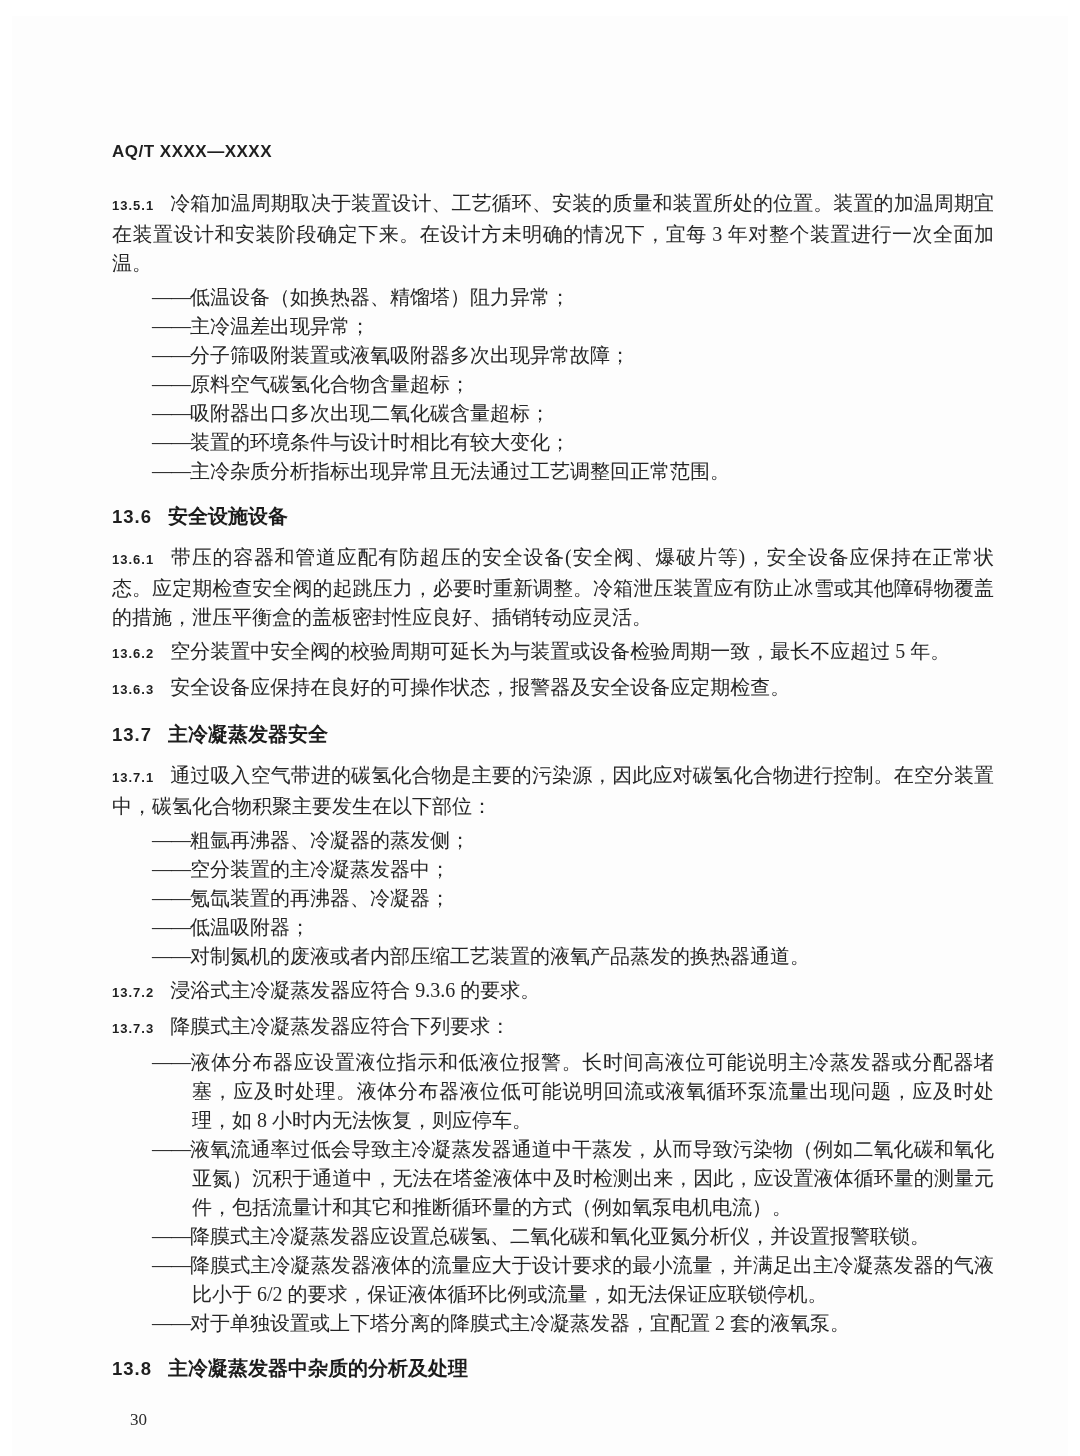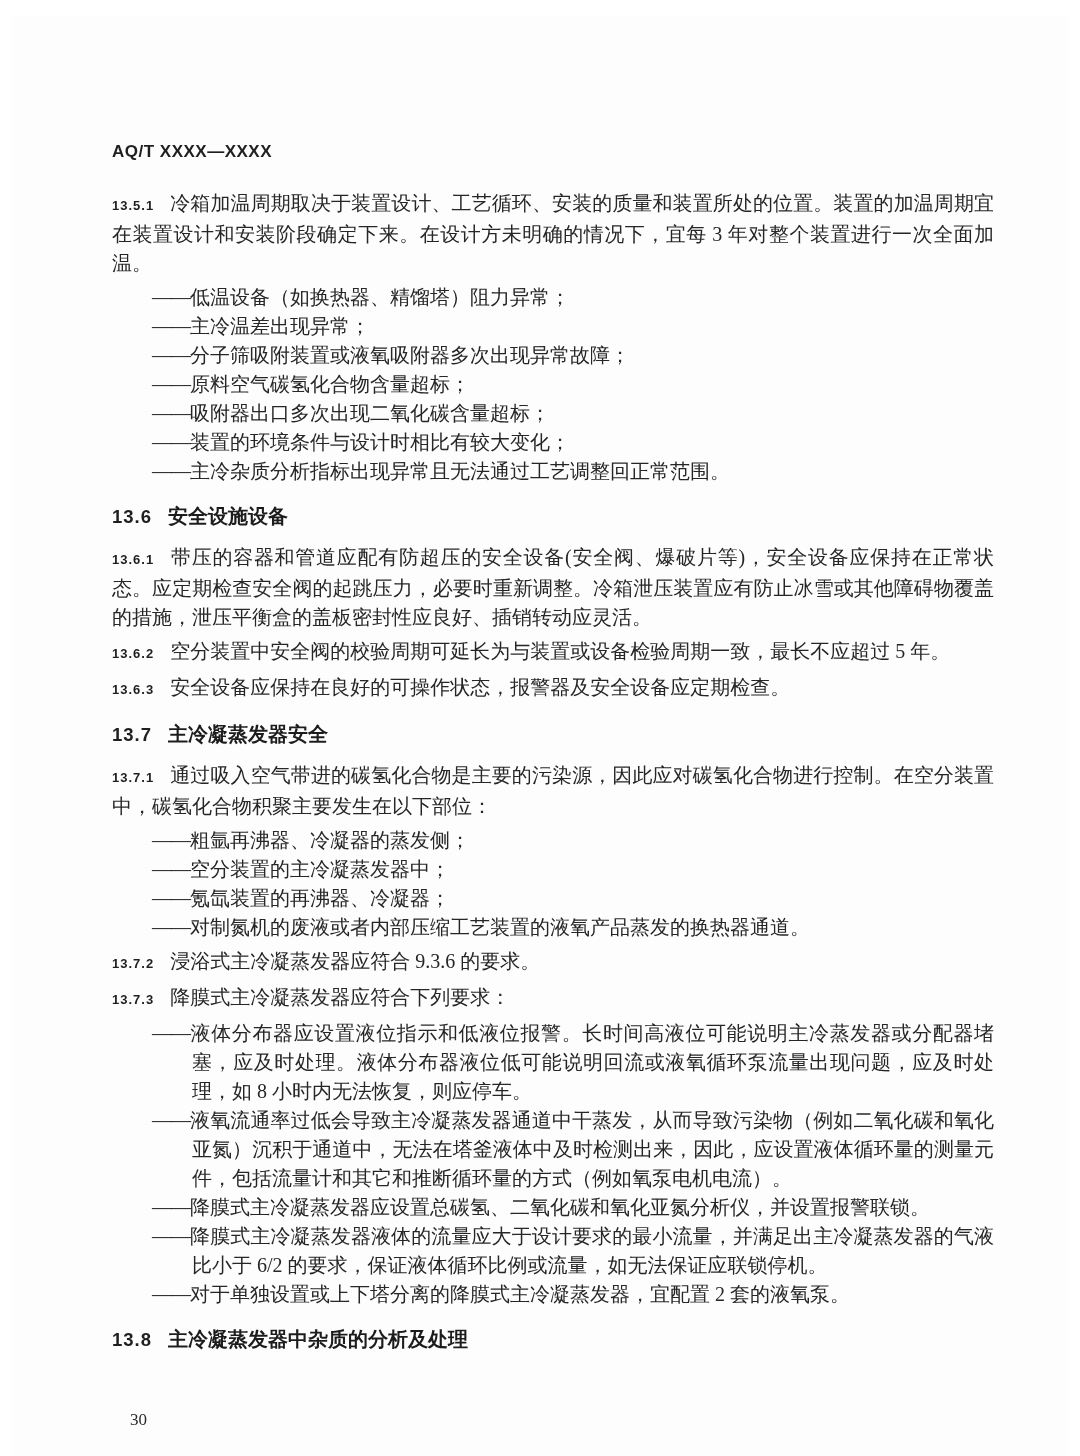--- a/index.html
+++ b/index.html
@@ -100,20 +100,21 @@
       <div class="section-heading"><span class="clause-num">13.6</span><span class="heading-text">安全设施设备</span></div>
       <div class="clause"><span class="clause-num">13.6.1</span><span class="clause-text">带压的容器和管道应配有防超压的安全设备(安全阀、爆破片等)，安全设备应保持在正常状态。应定期检查安全阀的起跳压力，必要时重新调整。冷箱泄压装置应有防止冰雪或其他障碍物覆盖的措施，泄压平衡盒的盖板密封性应良好、插销转动应灵活。</span></div>
       <div class="clause"><span class="clause-num">13.6.2</span><span class="clause-text">空分装置中安全阀的校验周期可延长为与装置或设备检验周期一致，最长不应超过 5 年。</span></div>
       <div class="clause"><span class="clause-num">13.6.3</span><span class="clause-text">安全设备应保持在良好的可操作状态，报警器及安全设备应定期检查。</span></div>
       <div class="section-heading"><span class="clause-num">13.7</span><span class="heading-text">主冷凝蒸发器安全</span></div>
       <div class="clause"><span class="clause-num">13.7.1</span><span class="clause-text">通过吸入空气带进的碳氢化合物是主要的污染源，因此应对碳氢化合物进行控制。在空分装置中，碳氢化合物积聚主要发生在以下部位：</span></div>
       <div class="dash-list">
         <div class="dash-list-item"><span class="dash-marker">——</span><span class="list-item-text">粗氩再沸器、冷凝器的蒸发侧；</span></div>
         <div class="dash-list-item"><span class="dash-marker">——</span><span class="list-item-text">空分装置的主冷凝蒸发器中；</span></div>
         <div class="dash-list-item"><span class="dash-marker">——</span><span class="list-item-text">氪氙装置的再沸器、冷凝器；</span></div>
+        <div class="dash-list-item"><span class="dash-marker">——</span><span class="list-item-text">低温吸附器；</span></div>
         <div class="dash-list-item"><span class="dash-marker">——</span><span class="list-item-text">对制氮机的废液或者内部压缩工艺装置的液氧产品蒸发的换热器通道。</span></div>
       </div>
       <div class="clause"><span class="clause-num">13.7.2</span><span class="clause-text">浸浴式主冷凝蒸发器应符合 9.3.6 的要求。</span></div>
       <div class="clause"><span class="clause-num">13.7.3</span><span class="clause-text">降膜式主冷凝蒸发器应符合下列要求：</span></div>
       <div class="dash-list">
         <div class="dash-list-item"><span class="dash-marker">——</span><span class="list-item-text">液体分布器应设置液位指示和低液位报警。长时间高液位可能说明主冷蒸发器或分配器堵塞，应及时处理。液体分布器液位低可能说明回流或液氧循环泵流量出现问题，应及时处理，如 8 小时内无法恢复，则应停车。</span></div>
         <div class="dash-list-item"><span class="dash-marker">——</span><span class="list-item-text">液氧流通率过低会导致主冷凝蒸发器通道中干蒸发，从而导致污染物（例如二氧化碳和氧化亚氮）沉积于通道中，无法在塔釜液体中及时检测出来，因此，应设置液体循环量的测量元件，包括流量计和其它和推断循环量的方式（例如氧泵电机电流）。</span></div>
         <div class="dash-list-item"><span class="dash-marker">——</span><span class="list-item-text">降膜式主冷凝蒸发器应设置总碳氢、二氧化碳和氧化亚氮分析仪，并设置报警联锁。</span></div>
         <div class="dash-list-item"><span class="dash-marker">——</span><span class="list-item-text">降膜式主冷凝蒸发器液体的流量应大于设计要求的最小流量，并满足出主冷凝蒸发器的气液比小于 6/2 的要求，保证液体循环比例或流量，如无法保证应联锁停机。</span></div>
         <div class="dash-list-item"><span class="dash-marker">——</span><span class="list-item-text">对于单独设置或上下塔分离的降膜式主冷凝蒸发器，宜配置 2 套的液氧泵。</span></div>

